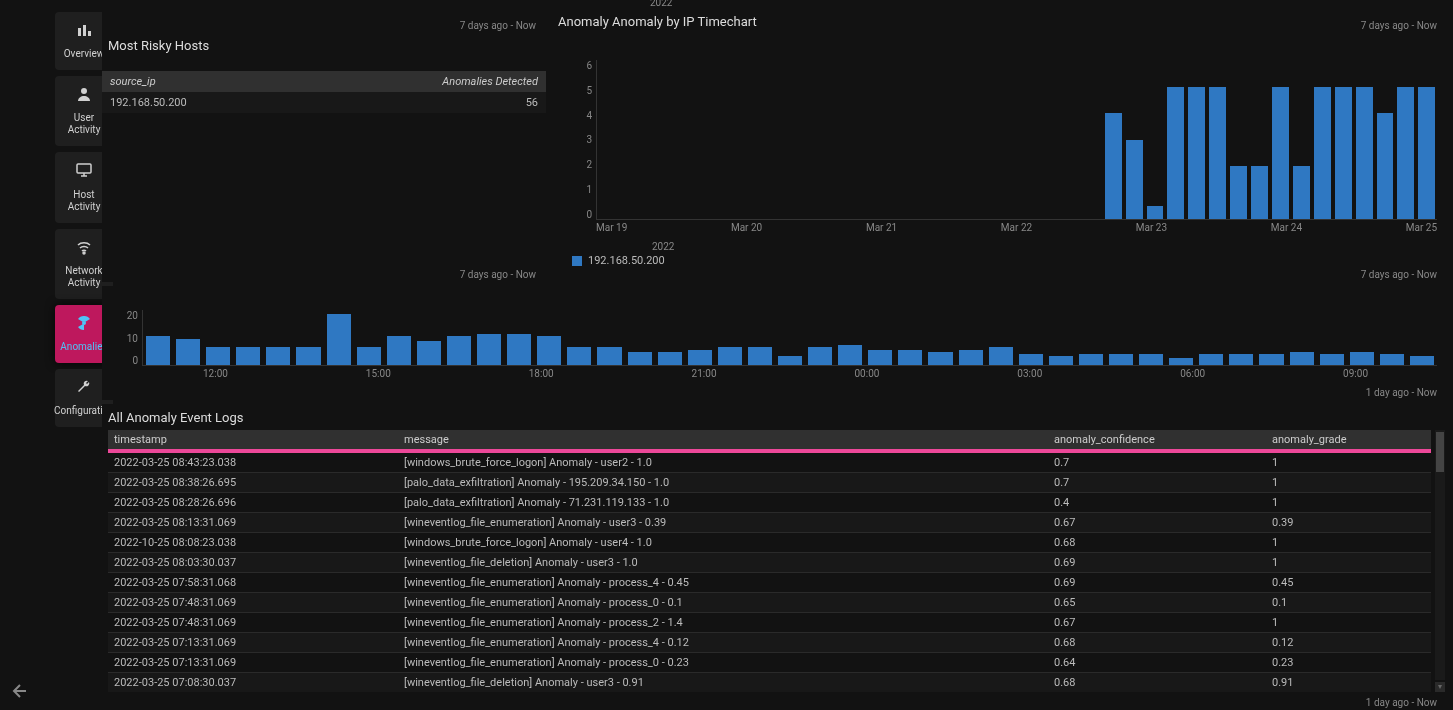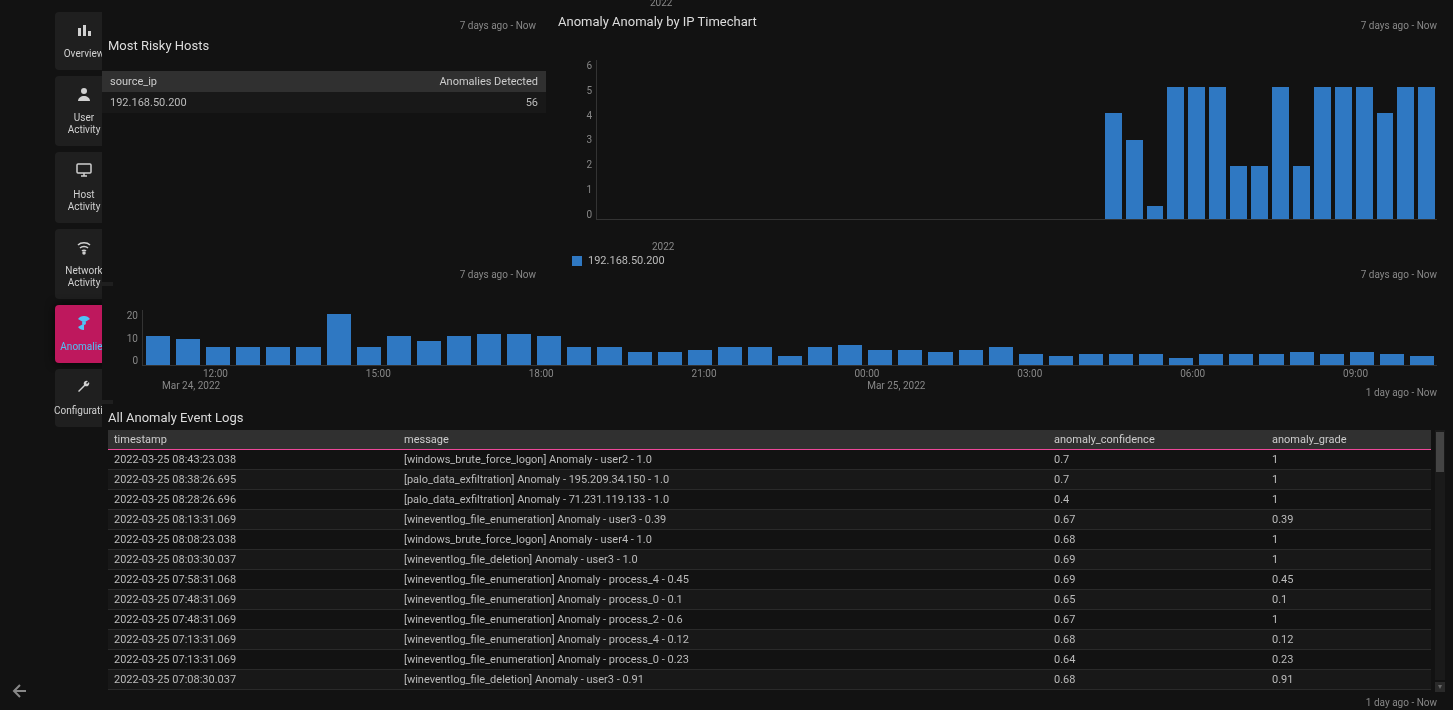--- a/index.html
+++ b/index.html
@@ -116,20 +116,21 @@
   .legend-swatch { width: 10px; height: 10px; display:inline-block; }
 
   
   .risky-table { width: 100%; border-collapse: collapse; font-size: 11px; }
   .risky-table th {
     background: #303030;
     color: #ccc;
     text-align: left;
     font-weight: normal;
     padding: 4px 8px;
+    font-style: italic;
   }
   .risky-table th:last-child { text-align: right; }
   .risky-table td {
     padding: 4px 8px;
     background: #181818;
     color: #bbb;
   }
   .risky-table td:last-child { text-align: right; }
 
   
@@ -218,21 +219,21 @@
     left: 6px; right: 16px; top: 26px; bottom: 18px;
     overflow: hidden;
   }
   .log-table { width: 100%; border-collapse: collapse; font-size: 11px; table-layout: fixed; }
   .log-table th {
     background: #303030;
     color: #ccc;
     text-align: left;
     font-weight: normal;
     padding: 3px 6px;
-    border-bottom: 1px solid #ec4899;
+    border-bottom: 4px solid #ec4899;
   }
   .log-table td {
     padding: 3px 6px;
     color: #bbb;
     border-bottom: 1px solid #2a2a2a;
     white-space: nowrap;
     overflow: hidden;
   }
   .log-table tr:nth-child(even) td { background: #181818; }
   .log-table tr:nth-child(odd) td { background: #121212; }
@@ -397,20 +398,29 @@
             <div class="bar" style="height: 33.3333%;"></div>
             <div class="bar" style="height: 83.3333%;"></div>
             <div class="bar" style="height: 33.3333%;"></div>
             <div class="bar" style="height: 83.3333%;"></div>
             <div class="bar" style="height: 83.3333%;"></div>
             <div class="bar" style="height: 83.3333%;"></div>
             <div class="bar" style="height: 66.6667%;"></div>
             <div class="bar" style="height: 83.3333%;"></div>
             <div class="bar" style="height: 83.3333%;"></div>
           </div>
+        <div class="axis-x" id="ip-x">
+            <span>Mar 19</span>
+            <span>Mar 20</span>
+            <span>Mar 21</span>
+            <span>Mar 22</span>
+            <span>Mar 23</span>
+            <span>Mar 24</span>
+            <span>Mar 25</span>
+          </div>
       </div>
       <div class="ip-yearline">2022</div>
       <div class="ip-legend">
         <span class="legend-swatch" id="ip-leg-sw" style="background: rgb(47, 120, 194);"></span>
         <span>192.168.50.200</span>
       </div>
       <div class="time-range">7 days ago - Now</div>
     </div>
   </div>
 
@@ -471,25 +481,20 @@
       <div class="agg-axis-x" id="agg-x">
           <span>12:00</span>
           <span>15:00</span>
           <span>18:00</span>
           <span>21:00</span>
           <span>00:00</span>
           <span>03:00</span>
           <span>06:00</span>
           <span>09:00</span>
         </div>
-      <div class="agg-dateline">
-        <span style="margin-left:20px;">Mar 24, 2022</span>
-        <span style="position:absolute; left:56%;">Mar 25, 2022</span>
-        <span></span>
-      </div>
       <div class="time-range">1 day ago - Now</div>
     </div>
   </div>
 
   <div class="row logrow">
     <div class="panel log-panel">
       <div class="log-title">All Anomaly Event Logs</div>
       <div class="log-scroll">
         <table class="log-table">
           <colgroup>
@@ -525,21 +530,21 @@
                 <td>0.4</td>
                 <td>1</td>
               </tr>
               <tr>
                 <td>2022-03-25 08:13:31.069</td>
                 <td>[wineventlog_file_enumeration] Anomaly - user3 - 0.39</td>
                 <td>0.67</td>
                 <td>0.39</td>
               </tr>
               <tr>
-                <td>2022-03-25 08:08:23.038</td>
+                <td>2022-10-25 08:08:23.038</td>
                 <td>[windows_brute_force_logon] Anomaly - user4 - 1.0</td>
                 <td>0.68</td>
                 <td>1</td>
               </tr>
               <tr>
                 <td>2022-03-25 08:03:30.037</td>
                 <td>[wineventlog_file_deletion] Anomaly - user3 - 1.0</td>
                 <td>0.69</td>
                 <td>1</td>
               </tr>
@@ -550,21 +555,21 @@
                 <td>0.45</td>
               </tr>
               <tr>
                 <td>2022-03-25 07:48:31.069</td>
                 <td>[wineventlog_file_enumeration] Anomaly - process_0 - 0.1</td>
                 <td>0.65</td>
                 <td>0.1</td>
               </tr>
               <tr>
                 <td>2022-03-25 07:48:31.069</td>
-                <td>[wineventlog_file_enumeration] Anomaly - process_2 - 0.6</td>
+                <td>[wineventlog_file_enumeration] Anomaly - process_2 - 1.4</td>
                 <td>0.67</td>
                 <td>1</td>
               </tr>
               <tr>
                 <td>2022-03-25 07:13:31.069</td>
                 <td>[wineventlog_file_enumeration] Anomaly - process_4 - 0.12</td>
                 <td>0.68</td>
                 <td>0.12</td>
               </tr>
               <tr>

